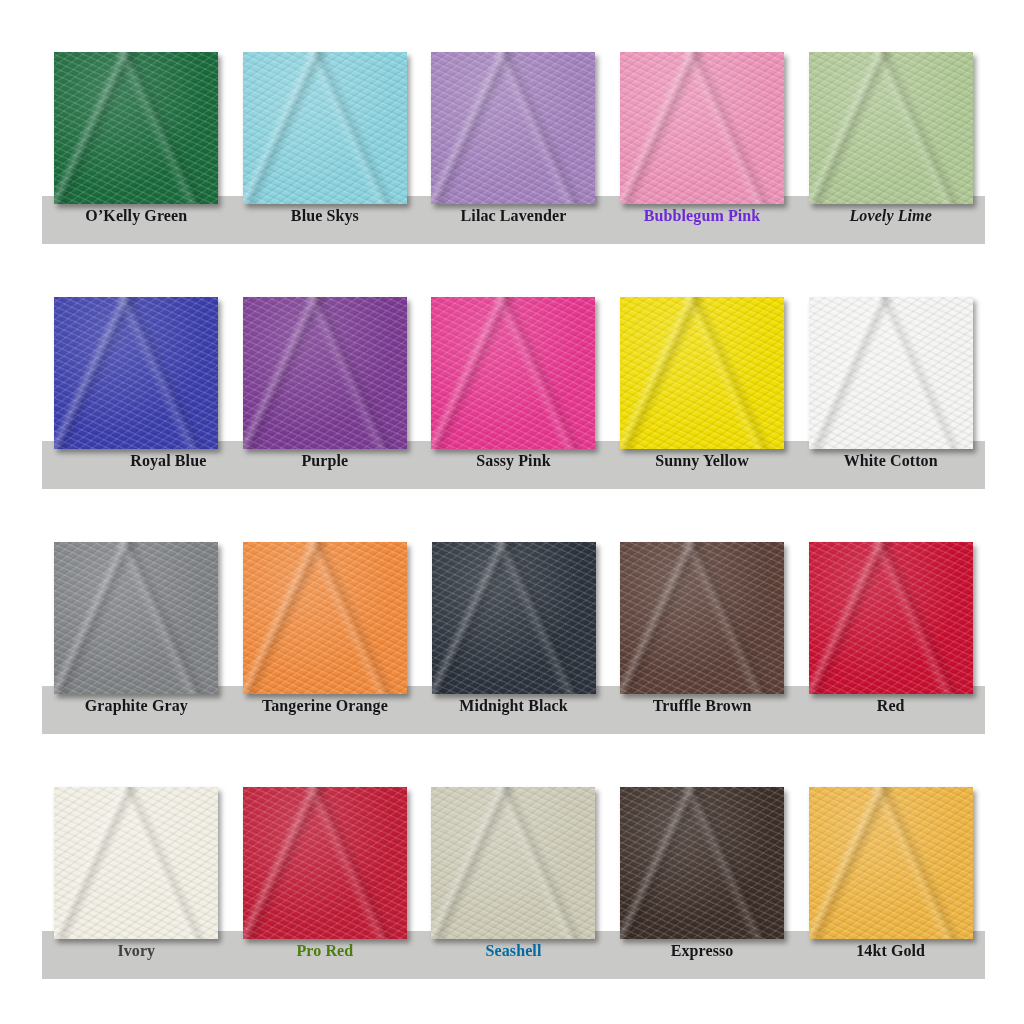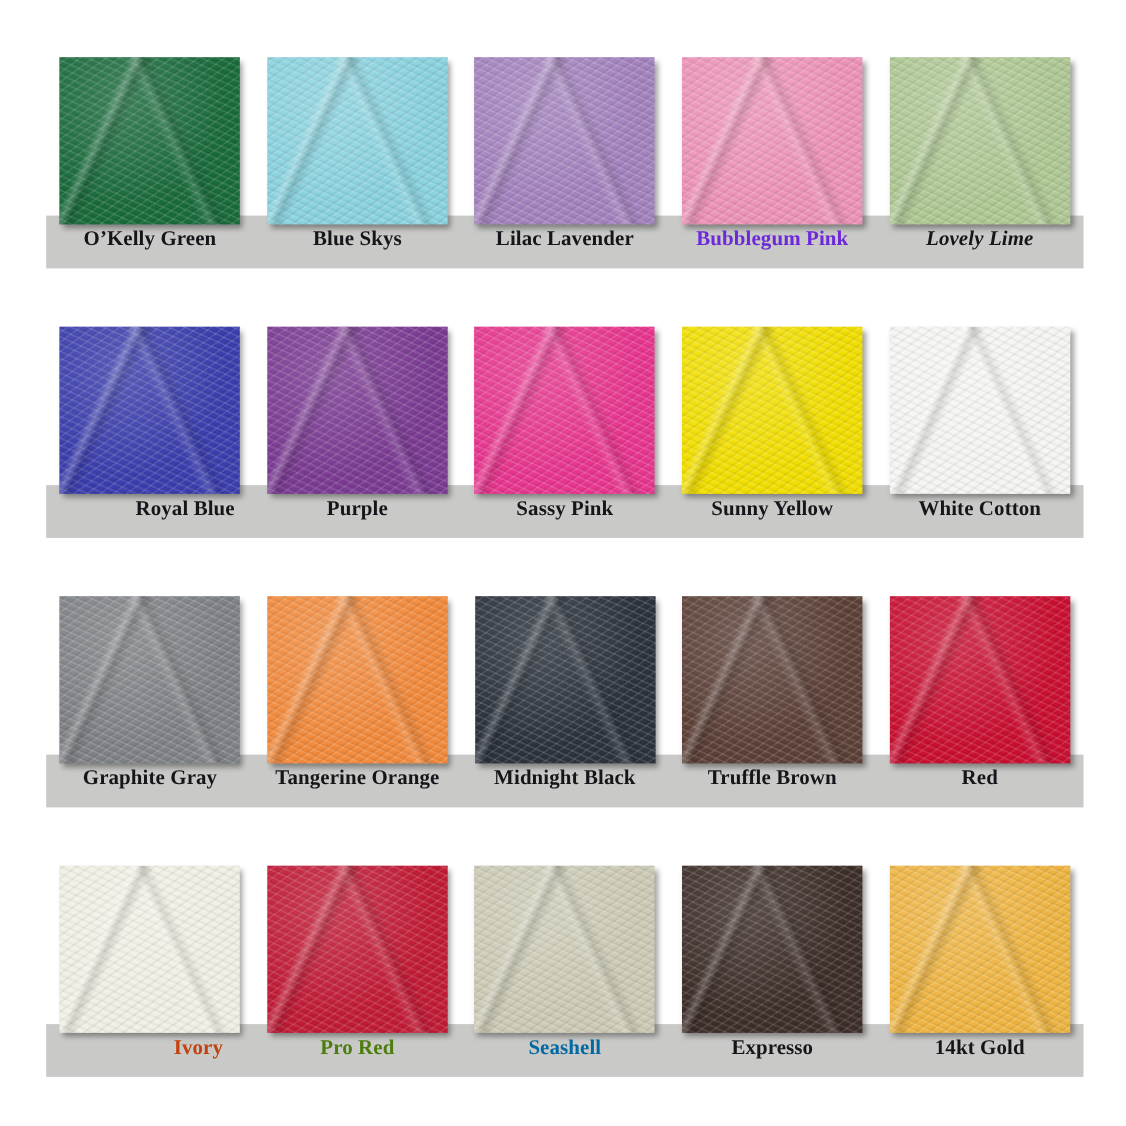--- a/index.html
+++ b/index.html
@@ -121,21 +121,21 @@
 
   
   .swatch-label {
     position: absolute;
     top: 155px;
     left: 0;
     width: 188.6px;
     text-align: center;
     z-index: 3;
     font-family: "Liberation Serif", "DejaVu Serif", serif;
-    font-size: 19px;
+    font-size: 16px;
     font-weight: 600;
     color: #16161a;
     letter-spacing: 0.1px;
     white-space: nowrap;
   }
 </style>
 </head>
 <body style="background: rgb(255, 255, 255);">
 
 <div id="chart" style="background: rgb(255, 255, 255);">
@@ -216,21 +216,21 @@
         <div class="swatch-label" style="color: rgb(22, 22, 26);">Red</div>
       </div>
     </div>
   </div>
 
   <div class="swatch-row" style="top:763px;">
     <div class="shelf" style="top: 168px; background-color: rgb(201, 201, 199);"></div>
     <div class="swatch-strip" style="top:24px;">
       <div class="swatch-cell">
         <div class="swatch-chip" style="background-color: rgb(242, 239, 228);"></div>
-        <div class="swatch-label" style="color: #c2410c; padding-left: 44px;">Ivory</div>
+        <div class="swatch-label" style="color: #404040;">Ivory</div>
       </div>
       <div class="swatch-cell">
         <div class="swatch-chip" style="background-color: rgb(194, 27, 54);"></div>
         <div class="swatch-label" style="color: #4d7c0f;">Pro Red</div>
       </div>
       <div class="swatch-cell">
         <div class="swatch-chip" style="background-color: rgb(205, 203, 182);"></div>
         <div class="swatch-label" style="color: #0369a1; font-family: Liberation Serif, serif;">Seashell</div>
       </div>
       <div class="swatch-cell">

